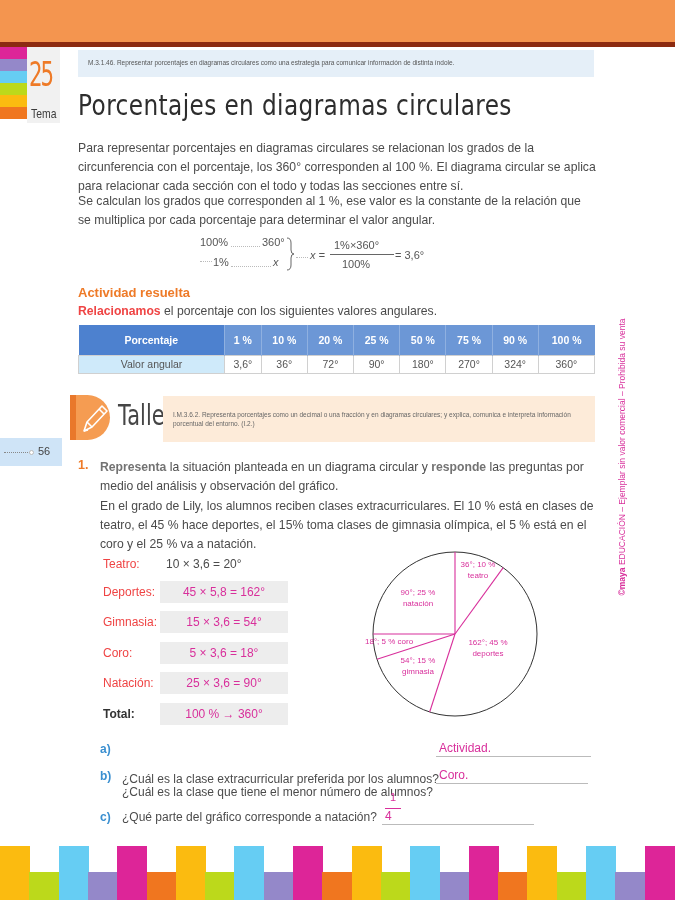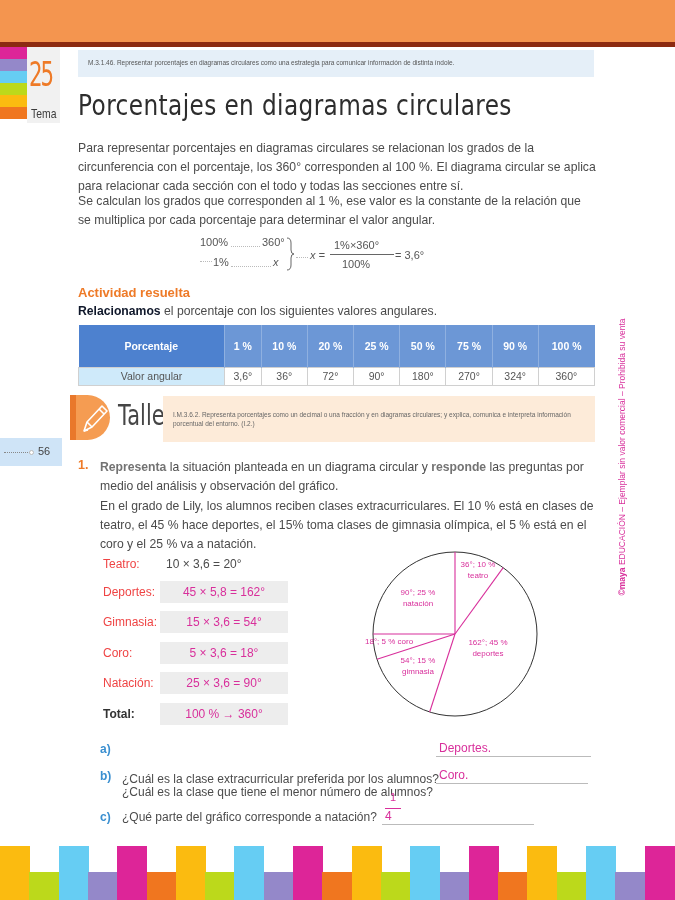--- a/index.html
+++ b/index.html
@@ -20,24 +20,24 @@
 
   .para { position: absolute; left: 78px; width: 518px; font-size: 12.2px; line-height: 19px; color: #4b4b4b; }
 
   .formula { position: absolute; left: 200px; top: 236px; width: 240px; height: 40px; font-size: 11px; color: #555; }
   .formula span { position: absolute; white-space: nowrap; }
   .formula .dots { border-bottom: 1px dotted #bbb; }
   .brace { position: absolute; left: 286px; top: 237px; width: 8px; height: 34px; }
 
   .section-head { position: absolute; left: 78px; top: 285px; font-size: 13px; font-weight: bold; color: #ee7a27; }
   .lead { position: absolute; left: 78px; top: 304px; font-size: 12.2px; color: #4b4b4b; }
-  .lead b { color: #0f172a; }
+  .lead b { color: #ef4444; }
 
   table.angles { position: absolute; left: 78px; top: 325px; width: 517px; border-collapse: collapse; font-size: 10.5px; }
-  table.angles th { background: #6c97d6; color: #fff; height: 42px; font-weight: bold; border-right: 1px solid #8fb0e0; }
+  table.angles th { background: #6c97d6; color: #fff; height: 30px; font-weight: bold; border-right: 1px solid #8fb0e0; }
   table.angles th.first { background: #4d81cf; width: 146px; }
   table.angles td { height: 18px; text-align: center; color: #555; border: 1px solid #d0d0d0; background: #fff; }
   table.angles td.first { background: #cfeafa; }
   .taller-icon-wrap { position: absolute; left: 70px; top: 395px; width: 40px; height: 45px; background: #f59c52; border-radius: 0 24px 24px 0; }
   .taller-icon-bar { position: absolute; left: 70px; top: 395px; width: 6px; height: 45px; background: #e9782b; }
   .taller-label { position: absolute; left: 118px; top: 398px; font-family: "DejaVu Sans", sans-serif; font-size: 29px; color: #454545; transform: scaleX(0.72); transform-origin: left top; }
   .taller-desc { position: absolute; left: 163px; top: 396px; width: 432px; height: 46px; background: #fdebd9; font-size: 6.5px; color: #666; padding: 14px 8px 0 10px; line-height: 9px; }
 
   .page-tab { position: absolute; left: 0; top: 438px; width: 62px; height: 28px; background: #cfe4f7; }
   .page-dots { position: absolute; left: 4px; top: 452px; width: 26px; border-top: 1px dotted #888; }
@@ -209,21 +209,21 @@
       </g>
       <g>
         <text x="58" y="50" text-anchor="middle" font-size="8" fill="#d82f9b" font-family="Liberation Sans, sans-serif">90°; 25 %</text>
         <text x="58" y="61" text-anchor="middle" font-size="8" fill="#d82f9b" font-family="Liberation Sans, sans-serif">natación</text>
       </g>
     </g>
 </svg>
 
 <div class="q-letter" style="top:742px;">a)</div>
 <div class="q-text" style="top:772px;">¿Cuál es la clase extracurricular preferida por los alumnos?</div>
-<div class="q-answer" style="left:436px; top:741px; width:155px;">Deportes.</div>
+<div class="q-answer" style="left:436px; top:741px; width:155px;">Actividad.</div>
 
 <div class="q-letter" style="top:769px;">b)</div>
 <div class="q-text" style="top:785px;">¿Cuál es la clase que tiene el menor número de alumnos?</div>
 <div class="q-answer" style="left:436px; top:768px; width:152px;">Coro.</div>
 
 <div class="q-letter" style="top:810px;">c)</div>
 <div class="q-text" style="top:810px;">¿Qué parte del gráfico corresponde a natación?</div>
 <div class="frac-num">1</div>
 <div class="frac-bar"></div>
 <div class="q-answer" style="left:382px; top:809px; width:152px;">4</div>

